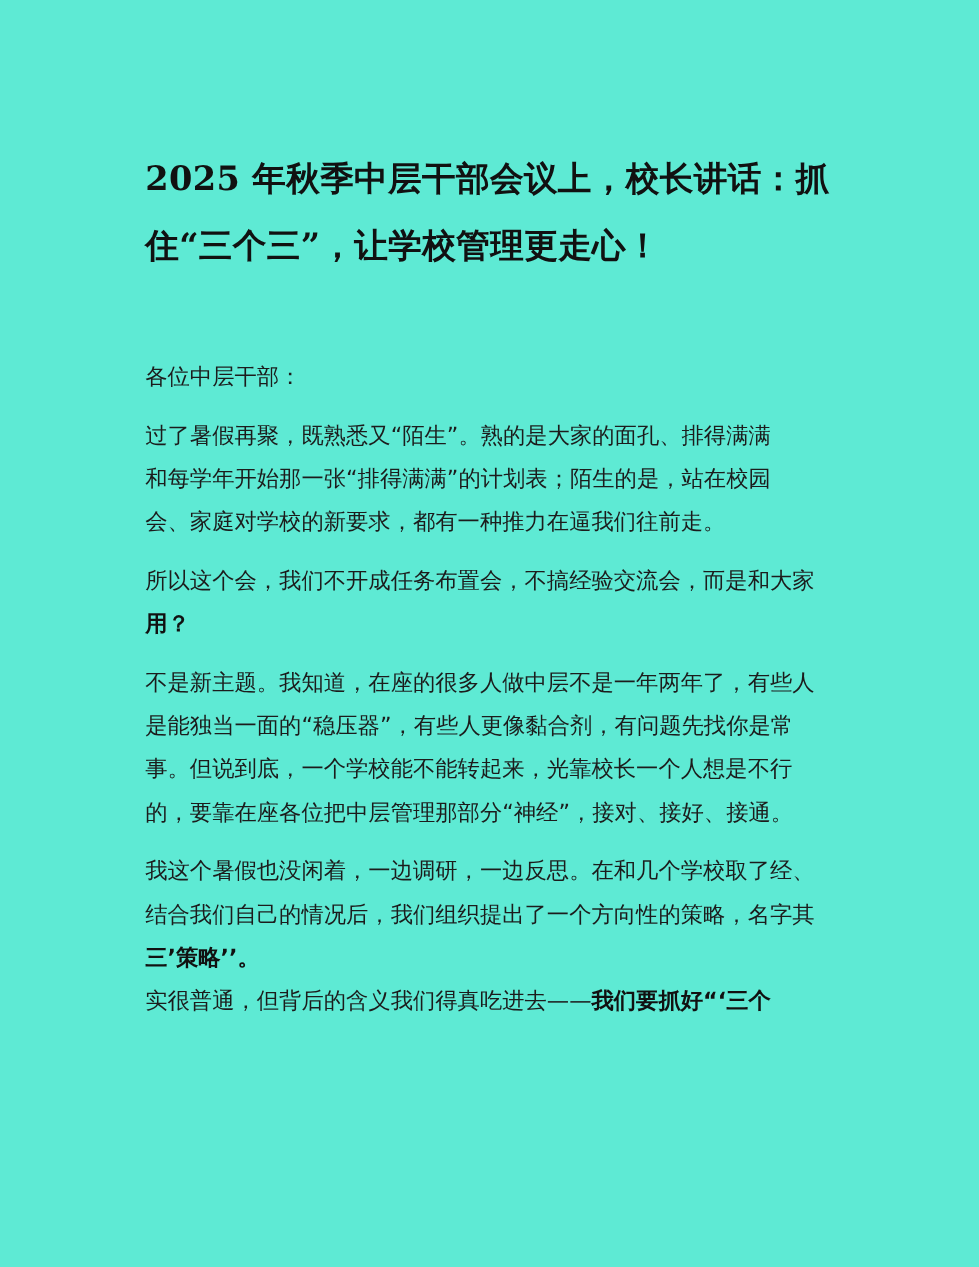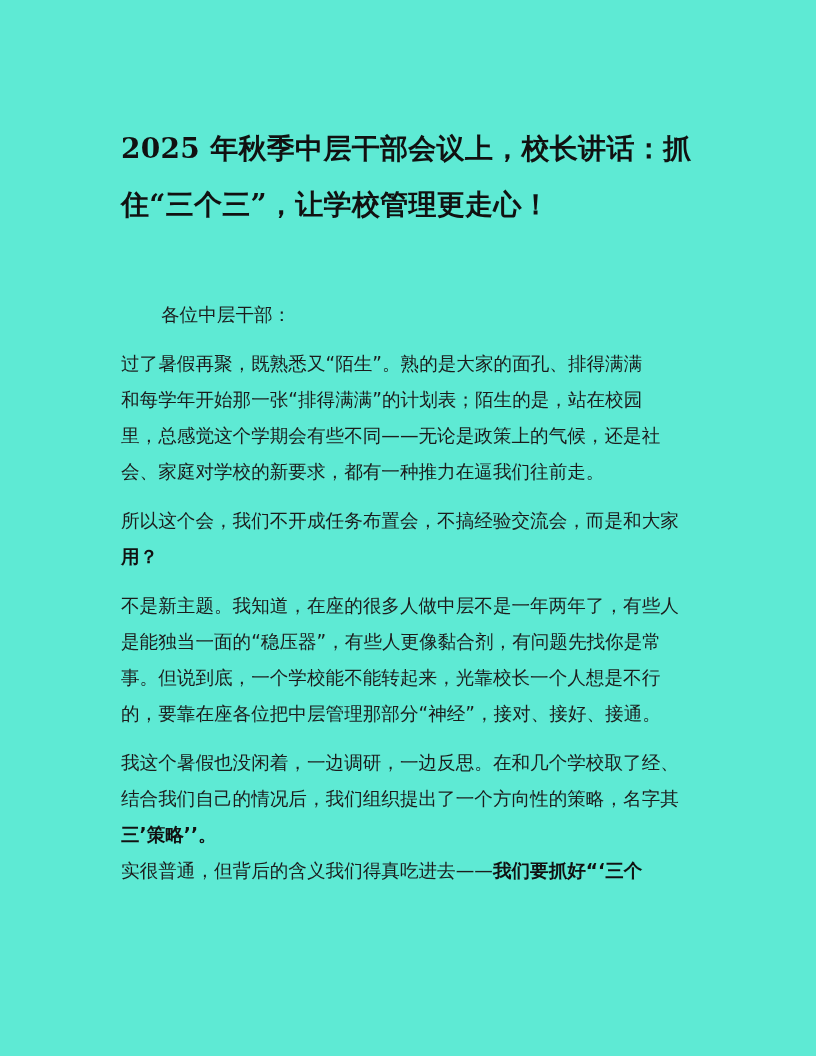--- a/index.html
+++ b/index.html
@@ -12,41 +12,40 @@
       margin: 0; white-space: nowrap; letter-spacing: 0.3px;
     }
     .title .line { display: block; height: 56px; }
     .body {
       position: absolute; left: 121px; top: 297px; width: 600px;
       font-family: "DejaVu Sans", "Liberation Sans", sans-serif;
       font-size: 18.6px; color: #1c1c1c;
     }
     .para { margin: 0 0 13px 0; }
     .para .line { display: block; height: 36px; line-height: 36px; white-space: nowrap; }
-    .salutation { margin-bottom: 13px; margin-left: 40px; }
+    .salutation { margin-bottom: 13px; }
     .b { font-weight: bold; color: #111; }
   </style>
 </head>
 <body>
 
 <div class="page">
   <h1 class="title">
     <span class="line">2025 年秋季中层干部会议上，校长讲话：抓</span>
     <span class="line">住“三个三”，让学校管理更走心！</span>
   </h1>
 
   <div class="body">
     <div class="para salutation">
       <span class="line">各位中层干部：</span>
     </div>
     <div id="paras">
         <div class="para">
           <span class="line"><span>过了暑假再聚，既熟悉又“陌生”。熟的是大家的面孔、排得满满</span></span>
           <span class="line"><span>和每学年开始那一张“排得满满”的计划表；陌生的是，站在校园</span></span>
-          <span class="line"><span>里，总感觉这个学期会有些不同——无论是政策上的气候，还是社</span></span>
           <span class="line"><span>会、家庭对学校的新要求，都有一种推力在逼我们往前走。</span></span>
         </div>
         <div class="para">
           <span class="line"><span>所以这个会，我们不开成任务布置会，不搞经验交流会，而是和大家</span></span>
           <span class="line"><span class="b">用？</span></span>
         </div>
         <div class="para">
           <span class="line"><span>不是新主题。我知道，在座的很多人做中层不是一年两年了，有些人</span></span>
           <span class="line"><span>是能独当一面的“稳压器”，有些人更像黏合剂，有问题先找你是常</span></span>
           <span class="line"><span>事。但说到底，一个学校能不能转起来，光靠校长一个人想是不行</span></span>

